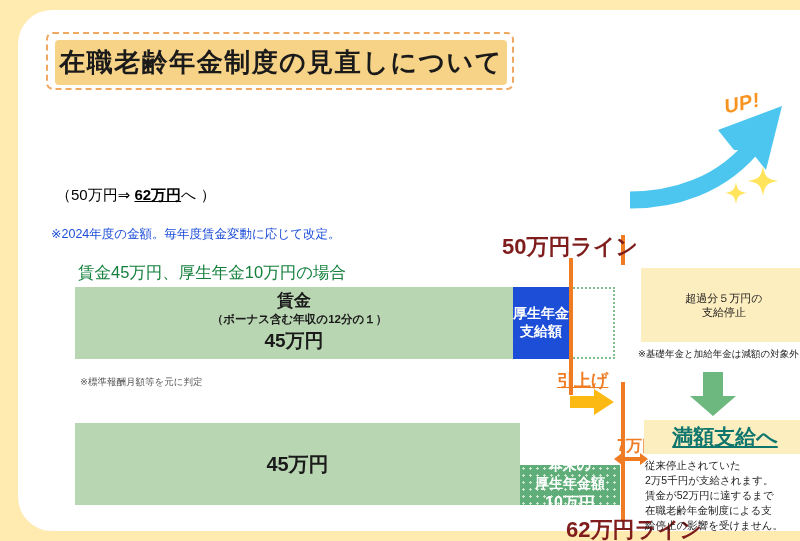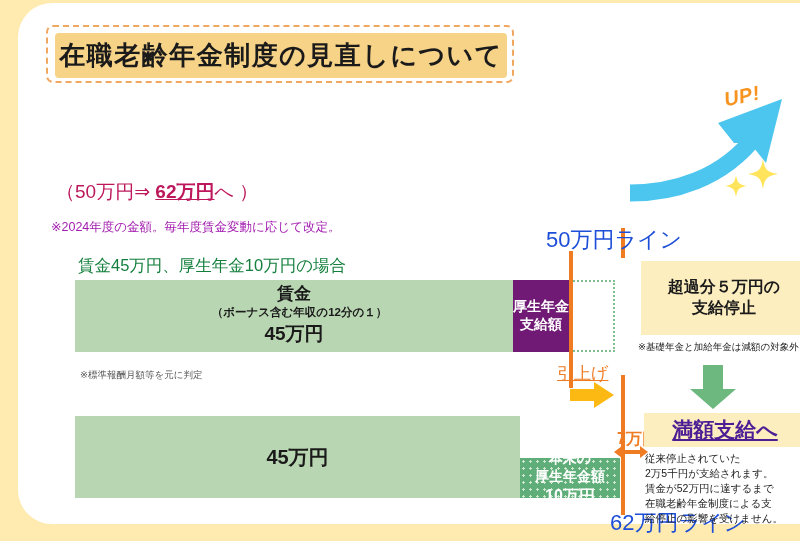--- a/index.html
+++ b/index.html
@@ -5,21 +5,21 @@
   html,body{margin:0;padding:0;}
   body{
     width:800px;height:541px;
     background:#ffeab0;
     font-family:"Liberation Sans","DejaVu Sans",sans-serif;
     overflow:hidden;
     position:relative;
   }
   .card{
     position:absolute;
-    left:18px;top:3px;
+    left:18px;top:10px;
     width:782px;height:521px;
     background:#ffffff;
     border-radius:34px 0 0 34px;
     box-sizing:border-box;
   }
   
   .title-wrap{
     position:absolute;left:28px;top:22px;width:468px;height:58px;
     border:2px dashed #f0a860;
     border-radius:7px;
@@ -37,26 +37,26 @@
     white-space:nowrap;
   }
   
   .lead{
     position:absolute;left:33px;top:96px;width:480px;
     font-size:17.5px;line-height:1.55;color:#1a1a1a;
   }
   .lead p{margin:0;}
   .amount-line{
     position:absolute;left:38px;top:176px;
-    font-size:19px;color:#be185d;white-space:nowrap;
+    font-size:15px;color:#000000;white-space:nowrap;
   }
   .amount-line .bold-u{font-weight:bold;text-decoration:underline;}
   .note-small{
     position:absolute;left:33px;top:216px;
-    font-size:12.5px;color:#a21caf;white-space:nowrap;
+    font-size:12.5px;color:#1d4ed8;white-space:nowrap;
   }
   
   .up-deco{position:absolute;left:612px;top:78px;width:186px;height:130px;}
   .up-label{
     position:absolute;left:94px;top:4px;
     font-size:20px;font-weight:bold;font-style:italic;color:#f7931e;
     transform:rotate(-12deg);letter-spacing:0.5px;
   }
   
   .case-caption{
@@ -66,21 +66,21 @@
   
   .bar{position:absolute;display:flex;align-items:stretch;}
   .bar1{left:57px;top:277px;width:494px;height:72px;}
   .bar2{left:57px;top:413px;width:545px;height:82px;}
   .seg-wage{
     background:#b9d6b2;
     display:flex;flex-direction:column;align-items:center;justify-content:center;
     color:#1a1a1a;
   }
   .seg-pension{
-    background:#701a75;
+    background:#1d4ed8;
     display:flex;flex-direction:column;align-items:center;justify-content:center;
     color:#ffffff;text-align:center;
   }
   .seg-pension.dotted-tex{
     background-image:radial-gradient(#cfe6cf 1.1px, transparent 1.2px);
     background-size:7px 7px;
     background-color:#5fae79;
   }
   .w-title{font-size:17px;font-weight:bold;line-height:1.1;}
   .w-sub{font-size:11.5px;font-weight:bold;margin-top:2px;margin-left:11px;}
@@ -97,59 +97,59 @@
     position:absolute;left:62px;top:366px;
     font-size:9.5px;color:#555;white-space:nowrap;
   }
   
   .vline{position:absolute;width:4px;background:#ef7b23;}
   .vline-50{left:551px;top:248px;height:137px;}
   .vline-62{left:603px;top:372px;height:140px;}
   .vline-62b{left:603px;top:225px;height:30px;}
   
   .line-label{
-    position:absolute;font-size:22px;font-weight:normal;color:#1d4ed8;white-space:nowrap;margin-left:44px;
+    position:absolute;font-size:22px;font-weight:bold;color:#7f1d1d;white-space:nowrap;
   }
   .label-50{left:484px;top:222px;}
   .label-62{left:548px;top:505px;}
   
   .hikiage{
     position:absolute;left:539px;top:359px;
-    font-size:17px;font-weight:normal;color:#ef7b23;
+    font-size:17px;font-weight:bold;color:#ef7b23;
     text-decoration:underline;white-space:nowrap;
   }
   .arrow-right{
     position:absolute;left:552px;top:379px;width:44px;height:26px;
   }
   
   .label-7man{
     position:absolute;left:599px;top:426px;
     font-size:16px;font-weight:bold;color:#ef7b23;white-space:nowrap;
   }
   .arrow-lr{position:absolute;left:596px;top:442px;width:34px;height:14px;}
   
   .callout{
     position:absolute;left:623px;top:258px;width:166px;height:74px;
     background:#fdeec0;
     display:flex;flex-direction:column;align-items:center;justify-content:center;
     text-align:center;
   }
-  .callout-line{font-size:16px;font-weight:bold;color:#1a1a1a;line-height:1.3;white-space:nowrap;}
+  .callout-line{font-size:11px;font-weight:normal;color:#1a1a1a;line-height:1.3;white-space:nowrap;}
   .callout-note{
     position:absolute;left:620px;top:338px;width:180px;
     font-size:9.5px;color:#1a1a1a;white-space:nowrap;
   }
   .arrow-down{position:absolute;left:672px;top:362px;width:46px;height:44px;}
   
   .mangaku{
     position:absolute;left:626px;top:410px;width:162px;height:34px;
     background:#fdeec0;display:flex;align-items:center;justify-content:center;
   }
   .mangaku-text{
-    font-size:21px;font-weight:bold;color:#4c1d95;
+    font-size:21px;font-weight:bold;color:#0f766e;
     text-decoration:underline;white-space:nowrap;
   }
   .right-body{
     position:absolute;left:627px;top:448px;width:175px;
     font-size:10.5px;line-height:1.42;color:#1a1a1a;
   }
   .right-body div{white-space:nowrap;}
 </style>
 </head>
 <body>

